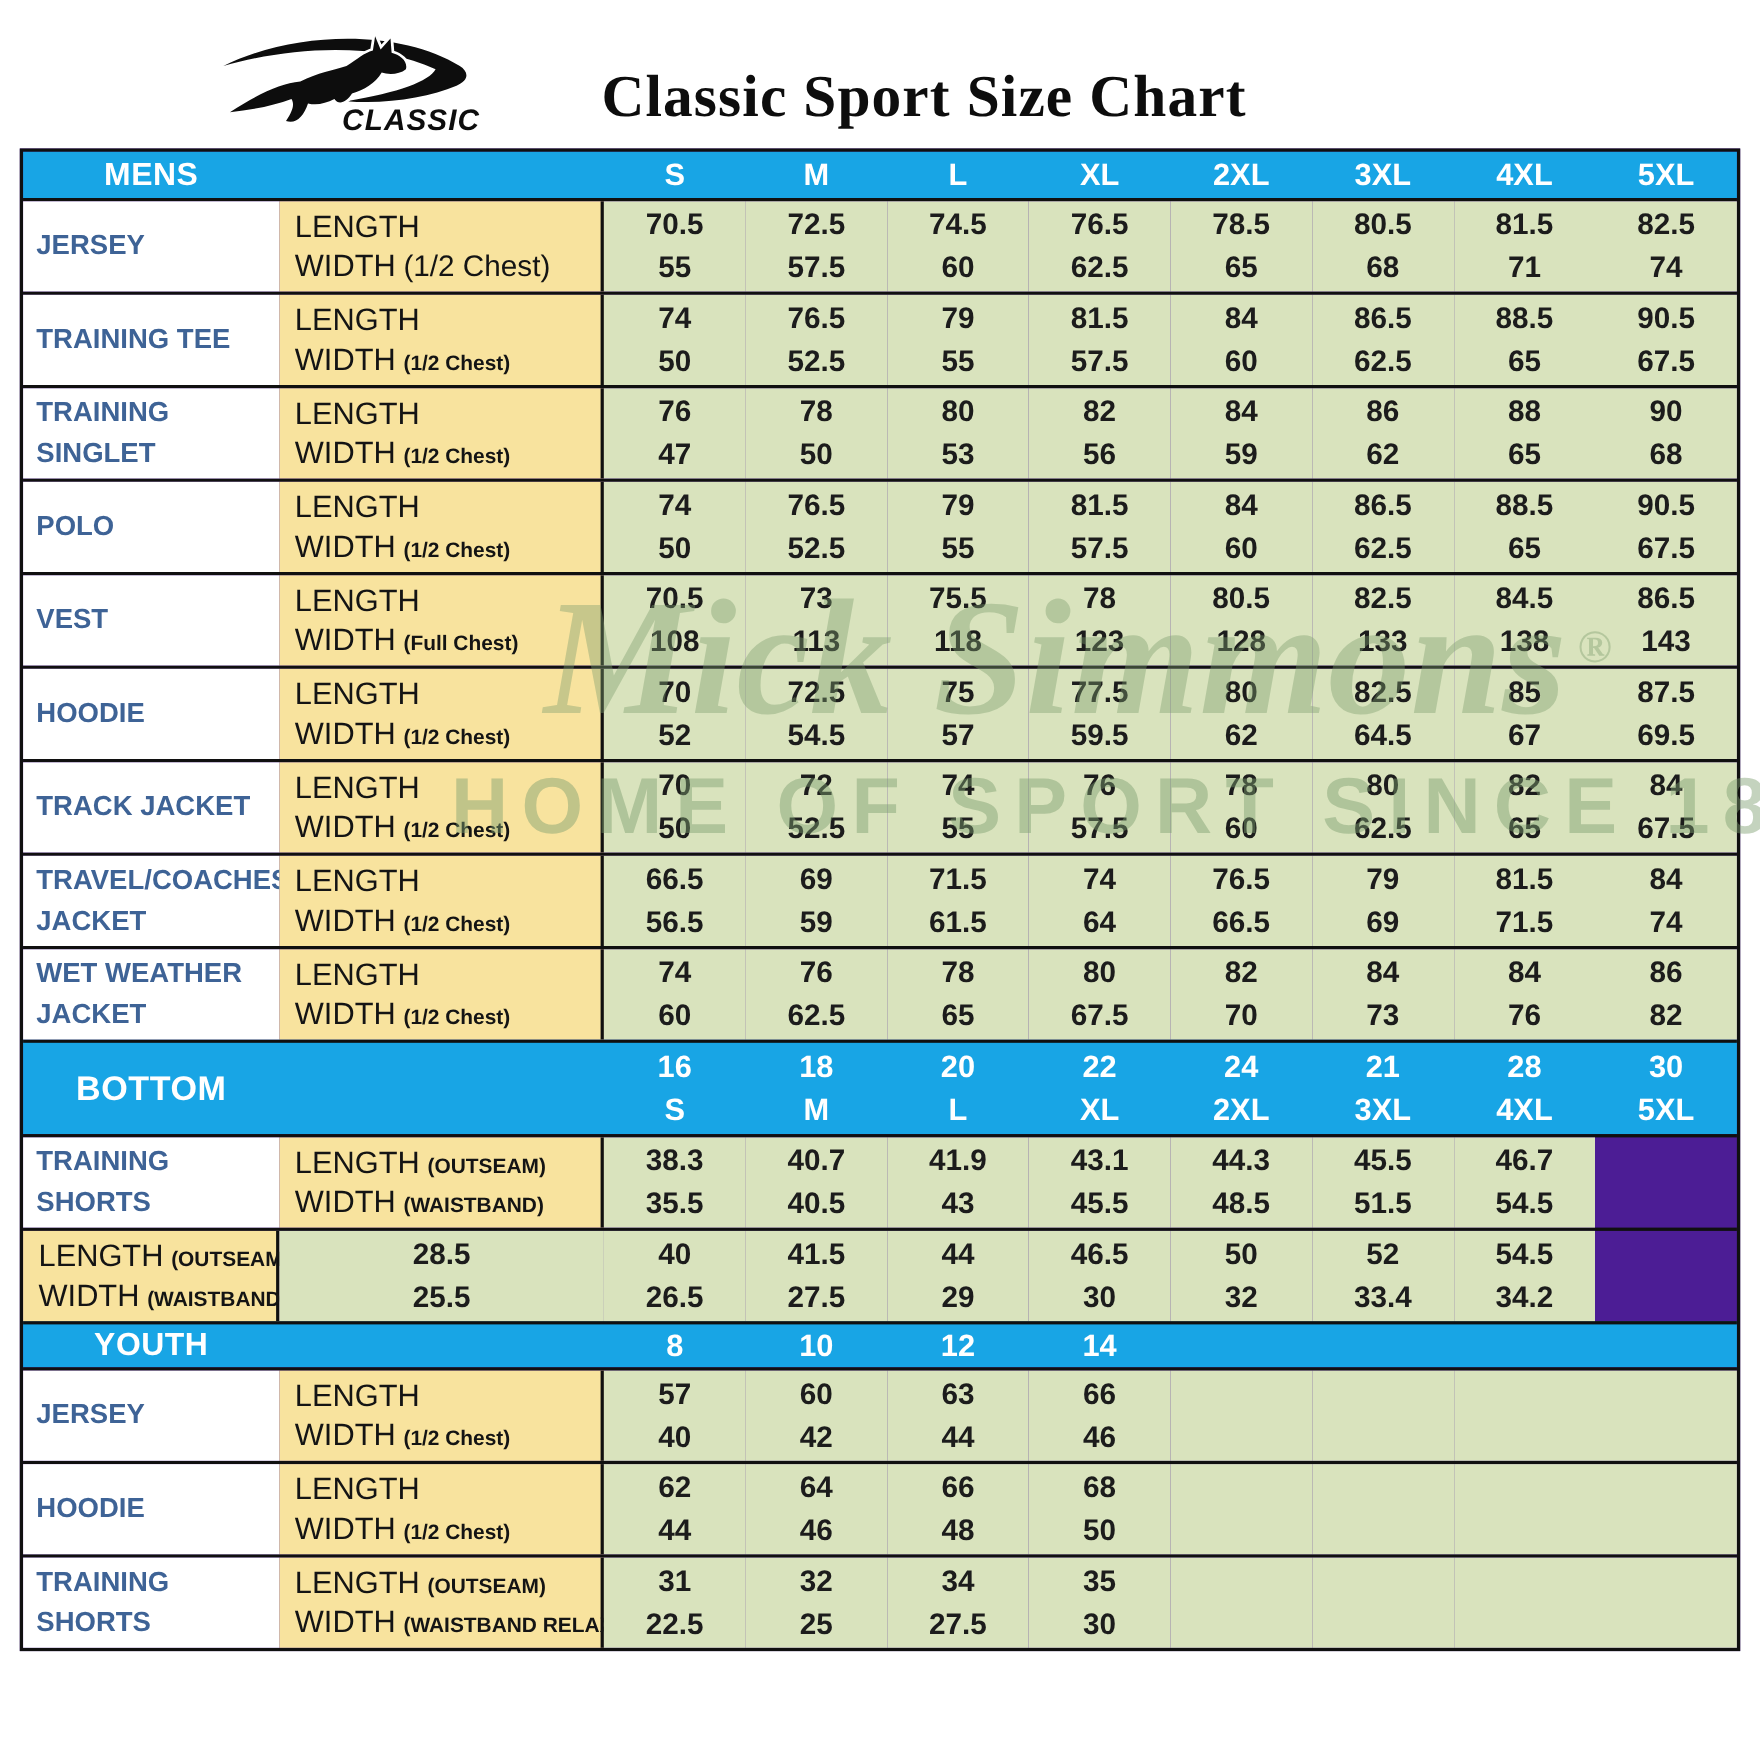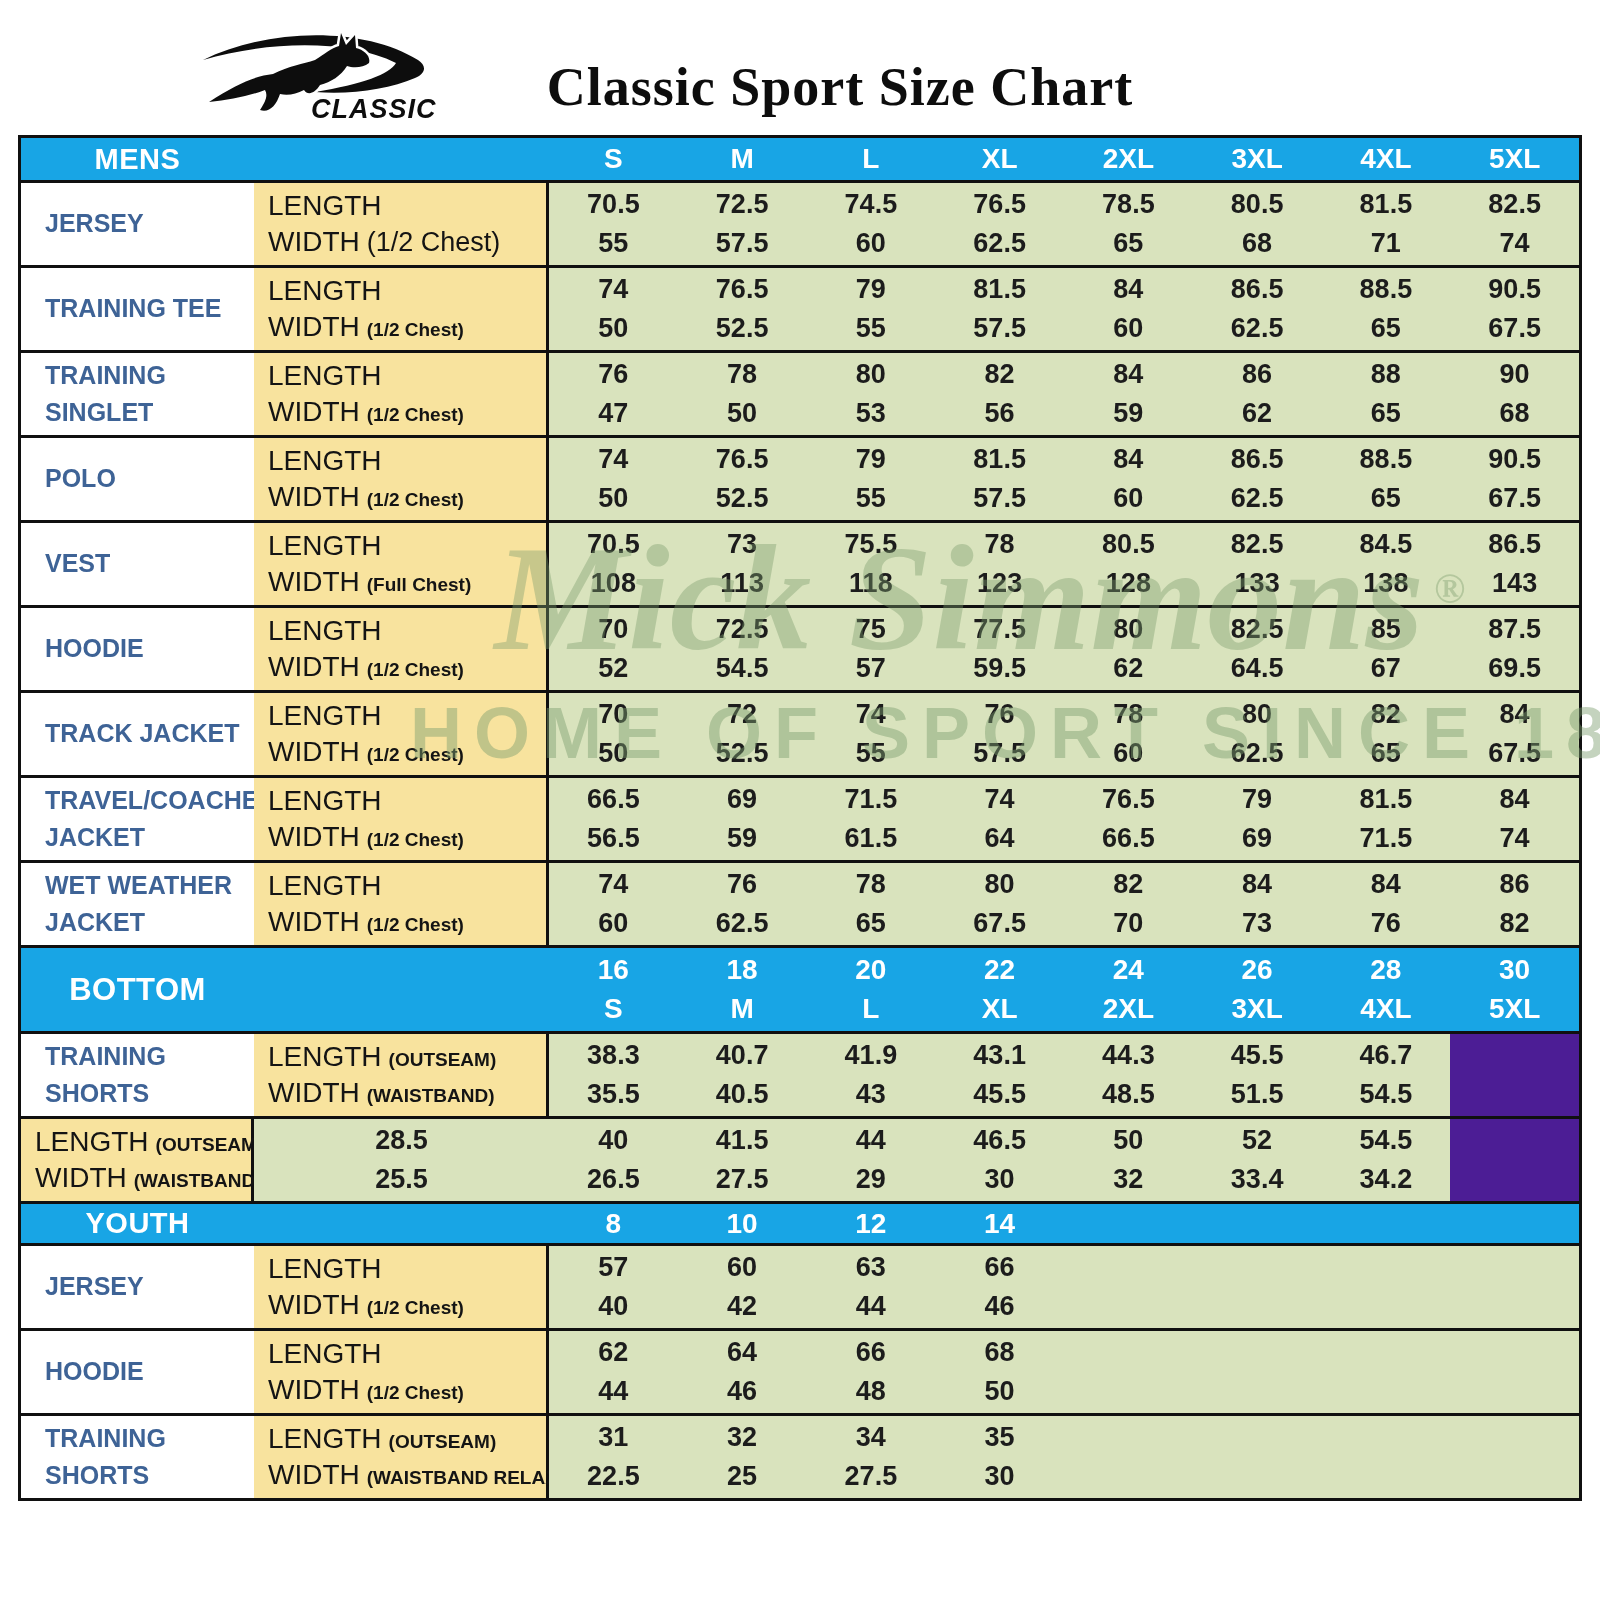--- a/index.html
+++ b/index.html
@@ -33,21 +33,21 @@
   #size-table > div + div{border-top:3px solid var(--border-black);}
   .hrow{background:var(--header-blue);color:#ffffff;font-weight:bold;height:42px;}
   .hrow.tall{height:86px;}
   .hlabel{grid-column:1;display:flex;align-items:center;justify-content:center;font-size:29px;letter-spacing:0.5px;}
   .hrow.tall .hlabel{font-size:31px;}
   .hspacer{grid-column:2;}
   .hcell{display:flex;flex-direction:column;justify-content:space-around;align-items:center;font-size:28px;padding:2px 0;}
   .row{height:85px;}
   .item{
     background:#ffffff;color:var(--item-text-blue);font-weight:bold;font-size:25px;
-    display:flex;align-items:center;padding-left:24px;line-height:1.5;box-sizing:border-box;
+    display:flex;align-items:center;padding-left:12px;line-height:1.5;box-sizing:border-box;
   }
   .measure{
     background:var(--label-yellow);border-right:3px solid var(--border-black);
     display:flex;flex-direction:column;justify-content:space-around;
     padding:5px 2px 5px 14px;box-sizing:border-box;
   }
   .mline{display:flex;align-items:baseline;gap:7px;white-space:nowrap;}
   .mmain{font-size:28px;color:#141414;}
   .mnote{font-size:19px;font-weight:bold;color:#141414;}
   .mnote.large{font-size:27px;font-weight:normal;}
@@ -528,21 +528,21 @@
       </div>
       <div class="hcell">
         <div class="hnum">22</div>
         <div class="hsize">XL</div>
       </div>
       <div class="hcell">
         <div class="hnum">24</div>
         <div class="hsize">2XL</div>
       </div>
       <div class="hcell">
-        <div class="hnum">26</div>
+        <div class="hnum">21</div>
         <div class="hsize">3XL</div>
       </div>
       <div class="hcell">
         <div class="hnum">28</div>
         <div class="hsize">4XL</div>
       </div>
       <div class="hcell">
         <div class="hnum">30</div>
         <div class="hsize">5XL</div>
       </div>

